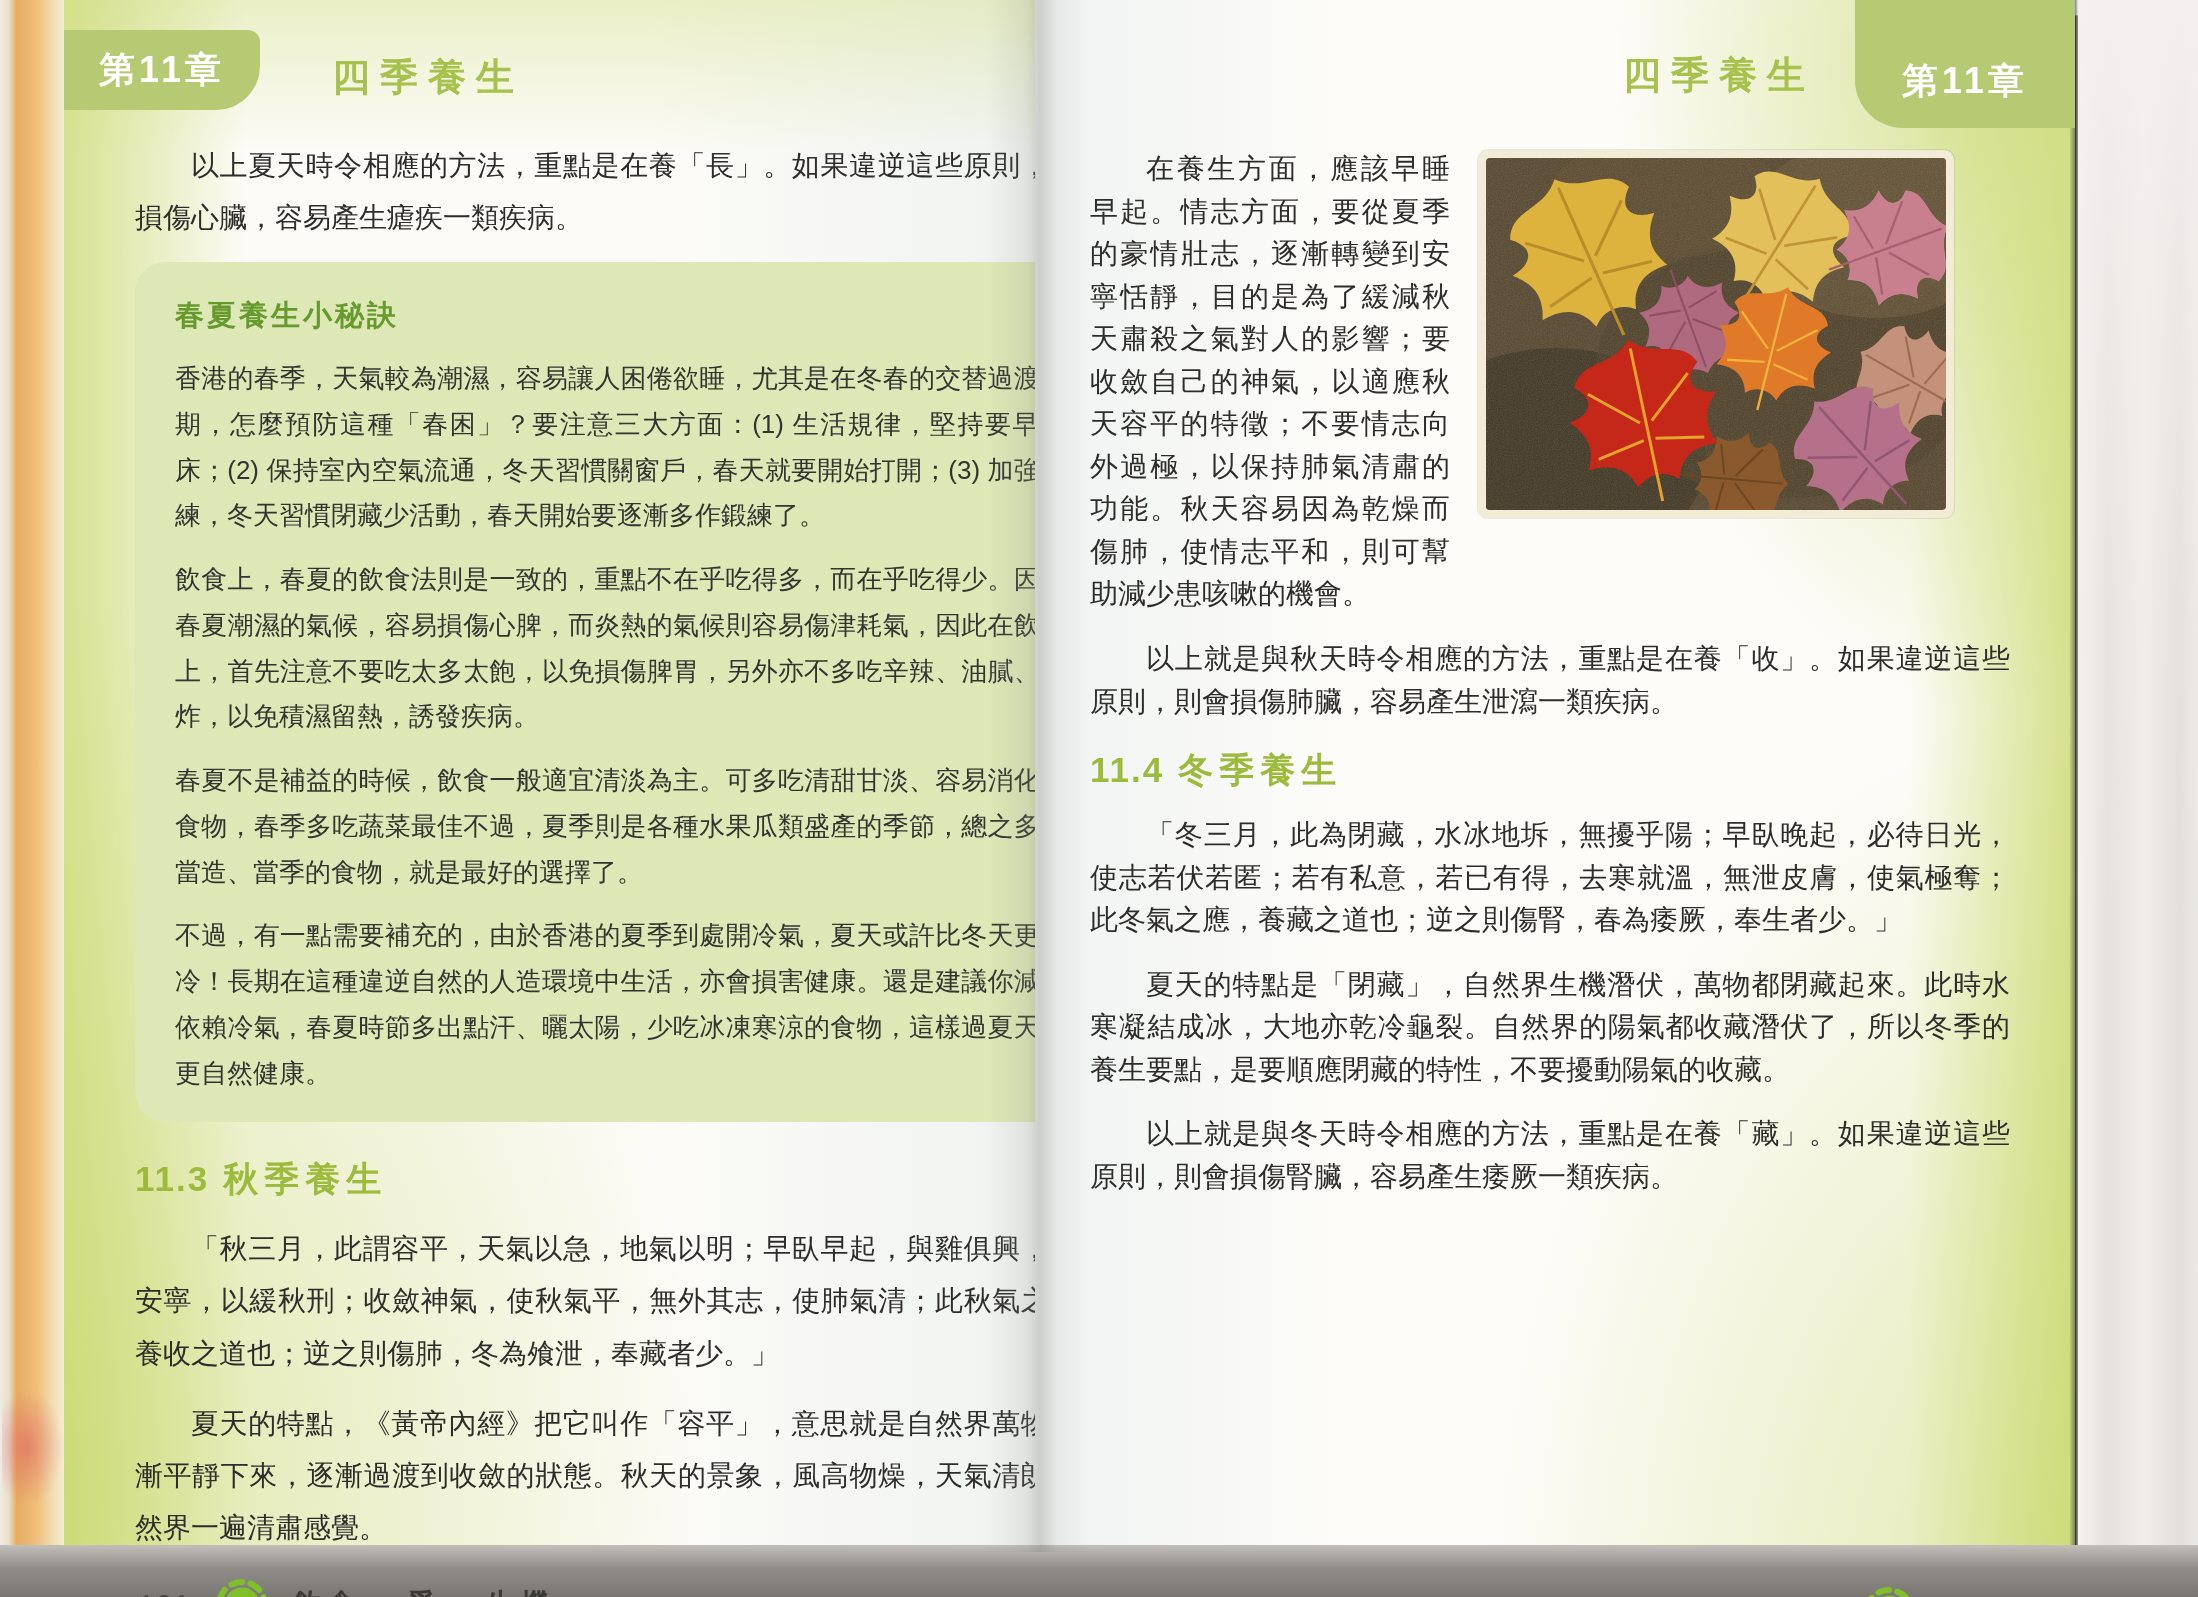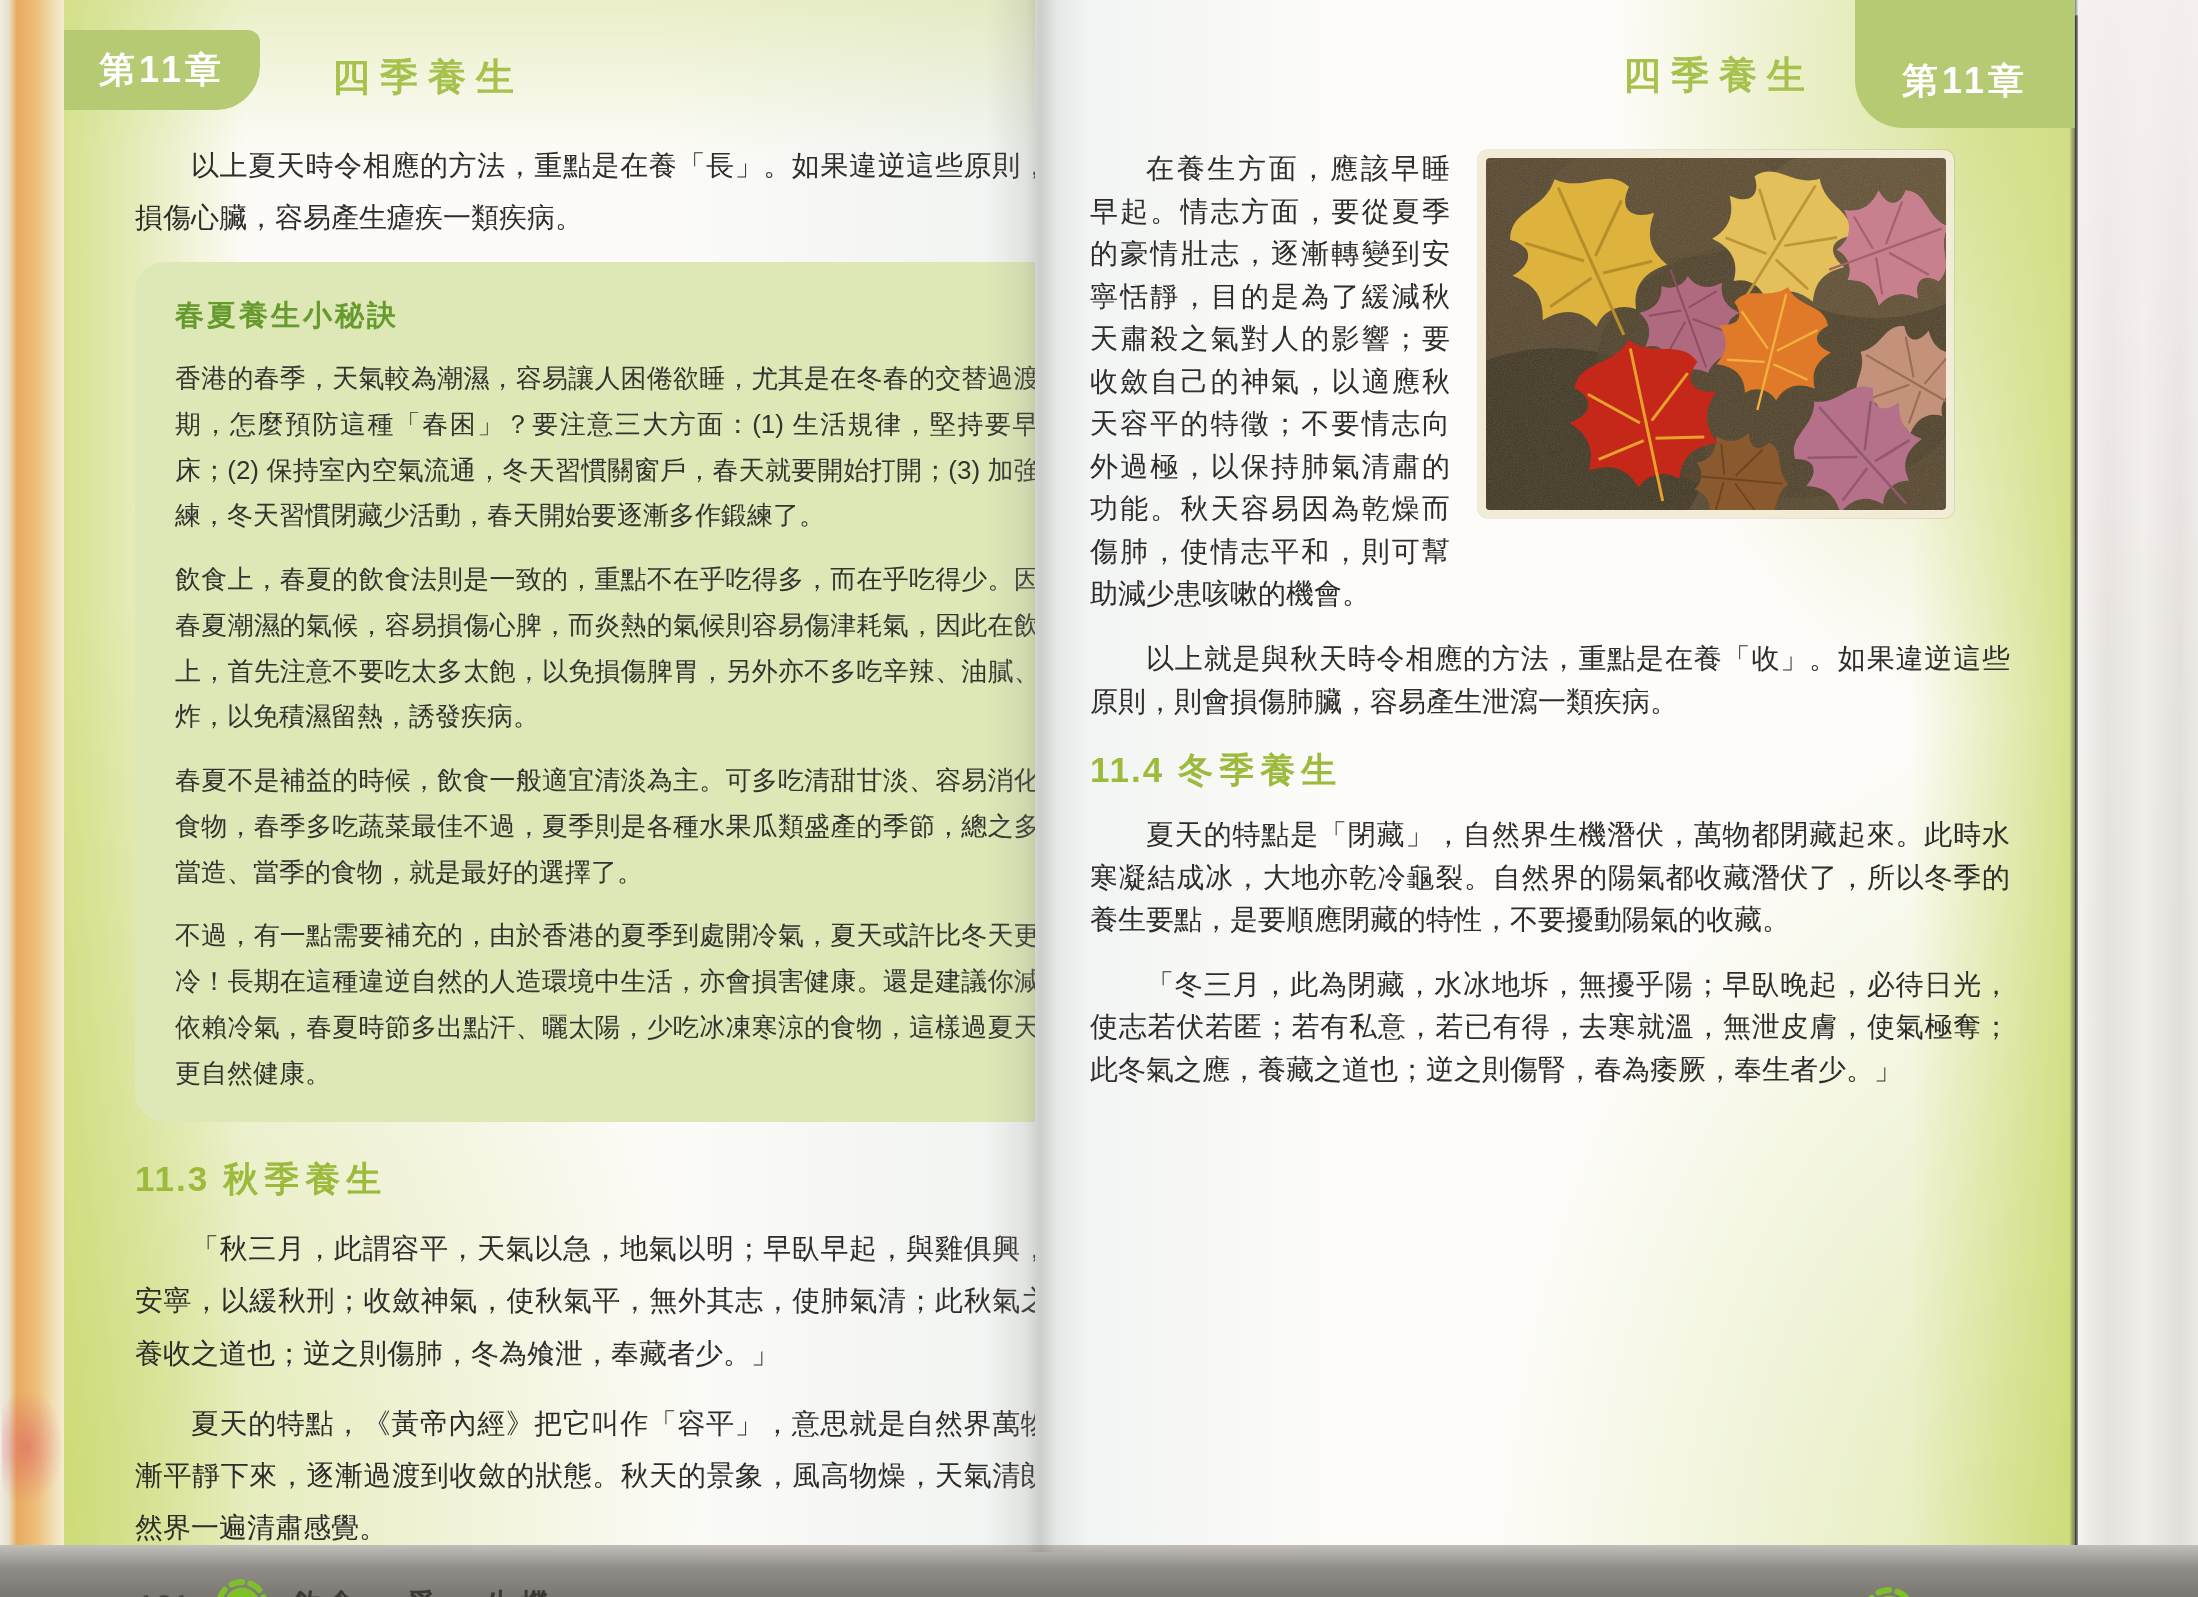--- a/index.html
+++ b/index.html
@@ -249,22 +249,23 @@
             <use href="#veins" stroke="#e8a22c"></use>
           </g>
       </svg>
     </div>
 
     <p class="body-text">在養生方面，應該早睡早起。情志方面，要從夏季的豪情壯志，逐漸轉變到安寧恬靜，目的是為了緩減秋天肅殺之氣對人的影響；要收斂自己的神氣，以適應秋天容平的特徵；不要情志向外過極，以保持肺氣清肅的功能。秋天容易因為乾燥而傷肺，使情志平和，則可幫助減少患咳嗽的機會。</p>
     <p class="body-text">以上就是與秋天時令相應的方法，重點是在養「收」。如果違逆這些原則，則會損傷肺臟，容易產生泄瀉一類疾病。</p>
 
     <h2 class="section-heading"><span class="sec-num">11.4</span><span class="sec-title">冬季養生</span></h2>
 
+    <p class="body-text">「冬三月，此為閉藏，水冰地坼，無擾乎陽；早臥晚起，必待日光，使志若伏若匿；若有私意，若已有得，去寒就溫，無泄皮膚，使氣極奪；此冬氣之應，養藏之道也；逆之則傷腎，春為痿厥，奉生者少。」</p>
     <p class="body-text">夏天的特點是「閉藏」，自然界生機潛伏，萬物都閉藏起來。此時水寒凝結成冰，大地亦乾冷龜裂。自然界的陽氣都收藏潛伏了，所以冬季的養生要點，是要順應閉藏的特性，不要擾動陽氣的收藏。</p>
-    <p class="body-text">「冬三月，此為閉藏，水冰地坼，無擾乎陽；早臥晚起，必待日光，使志若伏若匿；若有私意，若已有得，去寒就溫，無泄皮膚，使氣極奪；此冬氣之應，養藏之道也；逆之則傷腎，春為痿厥，奉生者少。」</p>
+    <p class="body-text">以上就是與冬天時令相應的方法，重點是在養「藏」。如果違逆這些原則，則會損傷腎臟，容易產生痿厥一類疾病。</p>
 
     <div class="footer footer-right">
       <span class="book-title">飲食 · 愛 · 生機</span>
       <span class="logo">
         <svg width="58" height="58" viewBox="0 0 48 48">
           <circle cx="24" cy="24" r="19" fill="none" stroke="#7fbf2a" stroke-width="5" stroke-dasharray="9 7" stroke-linecap="round"></circle>
           <circle cx="24" cy="24" r="10.5" fill="none" stroke="#7fbf2a" stroke-width="8"></circle>
         </svg>
       </span>
       <span class="page-num">122</span>

